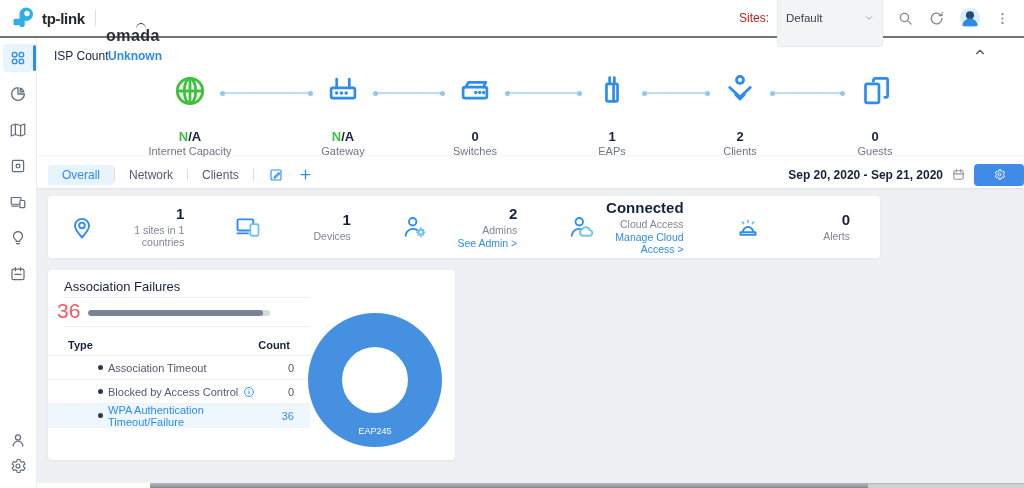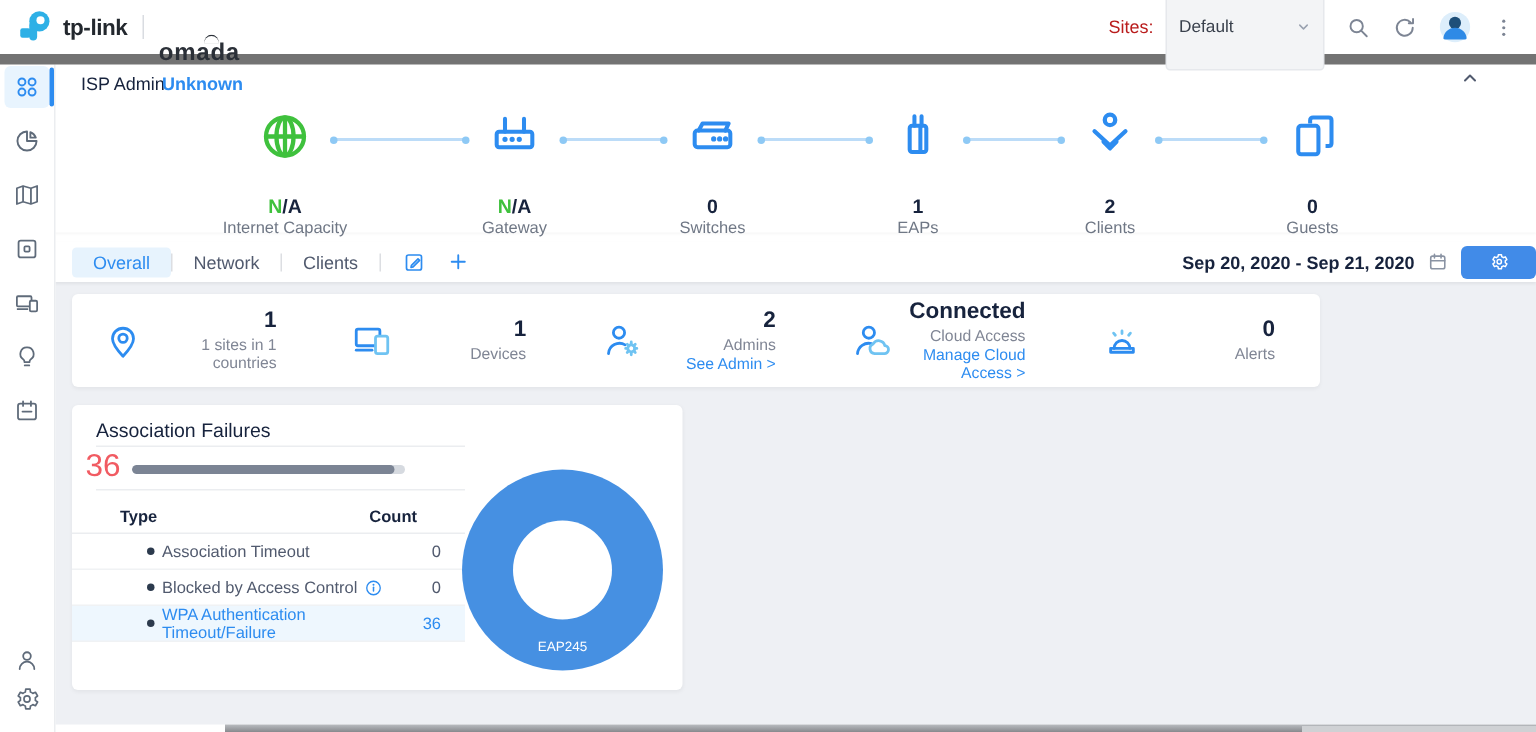--- a/index.html
+++ b/index.html
@@ -1,21 +1,21 @@
 <!DOCTYPE html>
 <html><head>
 <meta charset="utf-8">
 <style>
   html,body{margin:0;padding:0;background:#fff;}
   body{font-family:"Liberation Sans","DejaVu Sans",sans-serif;-webkit-font-smoothing:antialiased;color:#17233d;}
   .page{position:relative;width:1024px;height:488px;overflow:hidden;background:#fff;}
   svg{display:block;}
 
   
-  .header{position:absolute;left:0;top:0;width:1024px;height:36px;background:#fff;border-bottom:7px solid #737373;display:flex;align-items:center;z-index:30;}
+  .header{position:absolute;left:0;top:0;width:1024px;height:36px;background:#fff;border-bottom:2px solid #737373;display:flex;align-items:center;z-index:30;}
   .logo-wrap{display:flex;align-items:center;padding-left:12px;}
   .brand-name{font-size:15px;font-weight:800;color:#23282e;margin-left:6px;letter-spacing:-.3px;}
   .logo-div{width:1px;height:16px;background:#d9dce1;margin:0 10px;}
   .product-name{font-size:16px;font-weight:700;color:#2b3038;letter-spacing:.5px;position:relative;margin-top:36px;}
   .product-name::after{content:"";position:absolute;left:56%;top:-4px;width:10px;height:5px;border-top:1.6px solid #2b3038;border-radius:50% 50% 0 0/100% 100% 0 0;}
   .hdr-right{margin-left:auto;display:flex;align-items:center;padding-right:14px;gap:14px;}
   .sites-label{font-size:12px;color:#b91c1c;}
   .site-select{width:88px;height:24px;background:#f3f4f6;border:1px solid #e6e8ec;border-radius:3px;display:flex;align-items:center;padding:16px 8px;cursor:pointer;margin-left:-6px;}
   .site-select .val{font-size:11.5px;color:#3a414d;flex:1;}
   .hicon{color:#7d8594;cursor:pointer;}
@@ -69,21 +69,21 @@
   .stat .l{font-size:10.5px;color:#808695;margin-top:2px;line-height:12px;}
   .stat .lk{font-size:10.5px;color:#2d8cf0;margin-top:1px;line-height:12px;cursor:pointer;}
 
   .af-card{position:absolute;left:12px;top:82px;width:407px;height:190px;background:#fff;border-radius:4px;box-shadow:0 1px 3px rgba(0,0,0,.05);}
   .af-title{position:absolute;left:16px;top:9px;font-size:13px;color:#17233d;}
   .af-hr{position:absolute;left:16px;width:246px;height:1px;background:#ebedf0;}
   .af-total{position:absolute;left:9px;top:29px;font-size:21px;color:#f15b62;}
   .pbar{position:absolute;left:40px;top:40px;width:182px;height:6px;border-radius:3px;background:#d6dae0;overflow:hidden;}
   .pbar .fill{height:100%;width:96%;background:#7b8494;border-radius:3px;}
   .af-table{position:absolute;left:0;top:64px;width:262px;}
-  .af-thead{display:flex;padding:0 32px;height:21px;align-items:center;border-bottom:1px solid #ebedf0;}
+  .af-thead{display:flex;padding:0 20px;height:21px;align-items:center;border-bottom:1px solid #ebedf0;}
   .af-thead .c1{flex:1;font-size:11px;font-weight:700;color:#17233d;}
   .af-thead .c2{font-size:11px;font-weight:700;color:#17233d;}
   .af-row{display:flex;align-items:center;padding:0 16px;height:23px;border-bottom:1px solid #f0f2f4;font-size:11px;color:#515a6e;cursor:pointer;}
   .af-row .c1{flex:1;display:flex;align-items:center;gap:5px;padding-left:34px;}
   .af-row.hl{background:#eef7fe;color:#2d8cf0;}
   .bullet{width:5px;height:5px;border-radius:50%;background:#2c3a4d;flex:0 0 auto;}
   .info-ic{color:#2d8cf0;}
   .donut{position:absolute;left:260px;top:43px;width:134px;height:134px;border-radius:50%;background:#4690e2;}
   .donut-hole{position:absolute;left:34px;top:34px;width:66px;height:66px;border-radius:50%;background:#fff;}
   .donut-label{position:absolute;left:0;right:0;top:113px;text-align:center;font-size:9px;color:#fff;}
@@ -205,21 +205,21 @@
     </div>
     <div class="side-item" style="top:416px">
       <svg width="18" height="18" viewBox="0 0 24 24" fill="none" stroke="currentColor" stroke-width="1.5" stroke-linejoin="round">
           <path d="M19.4 13.2a7.6 7.6 0 0 0 0-2.4l2-1.5-1.9-3.3-2.3 1a7.6 7.6 0 0 0-2.1-1.2l-.4-2.5h-3.8l-.4 2.5a7.6 7.6 0 0 0-2.1 1.2l-2.3-1-1.9 3.3 2 1.5a7.6 7.6 0 0 0 0 2.4l-2 1.5 1.9 3.3 2.3-1a7.6 7.6 0 0 0 2.1 1.2l.4 2.5h3.8l.4-2.5a7.6 7.6 0 0 0 2.1-1.2l2.3 1 1.9-3.3Z"></path>
           <circle cx="12" cy="12" r="2.7"></circle>
         </svg>
     </div>
   </div>
 
   <div class="isp-panel">
-    <span class="isp-label">ISP Admin</span>
+    <span class="isp-label">ISP Count</span>
     <span class="isp-status">Unknown</span>
     <span class="collapse">
       <svg width="16" height="16" viewBox="0 0 24 24" fill="none" stroke="currentColor" stroke-width="2" stroke-linecap="round" stroke-linejoin="round">
           <path d="M7 14.5l5-5 5 5"></path>
         </svg>
     </span>
 
     <div class="conn" style="left:186px;width:89px"></div>
     <div class="conn" style="left:339px;width:68px"></div>
     <div class="conn" style="left:471px;width:73px"></div>

